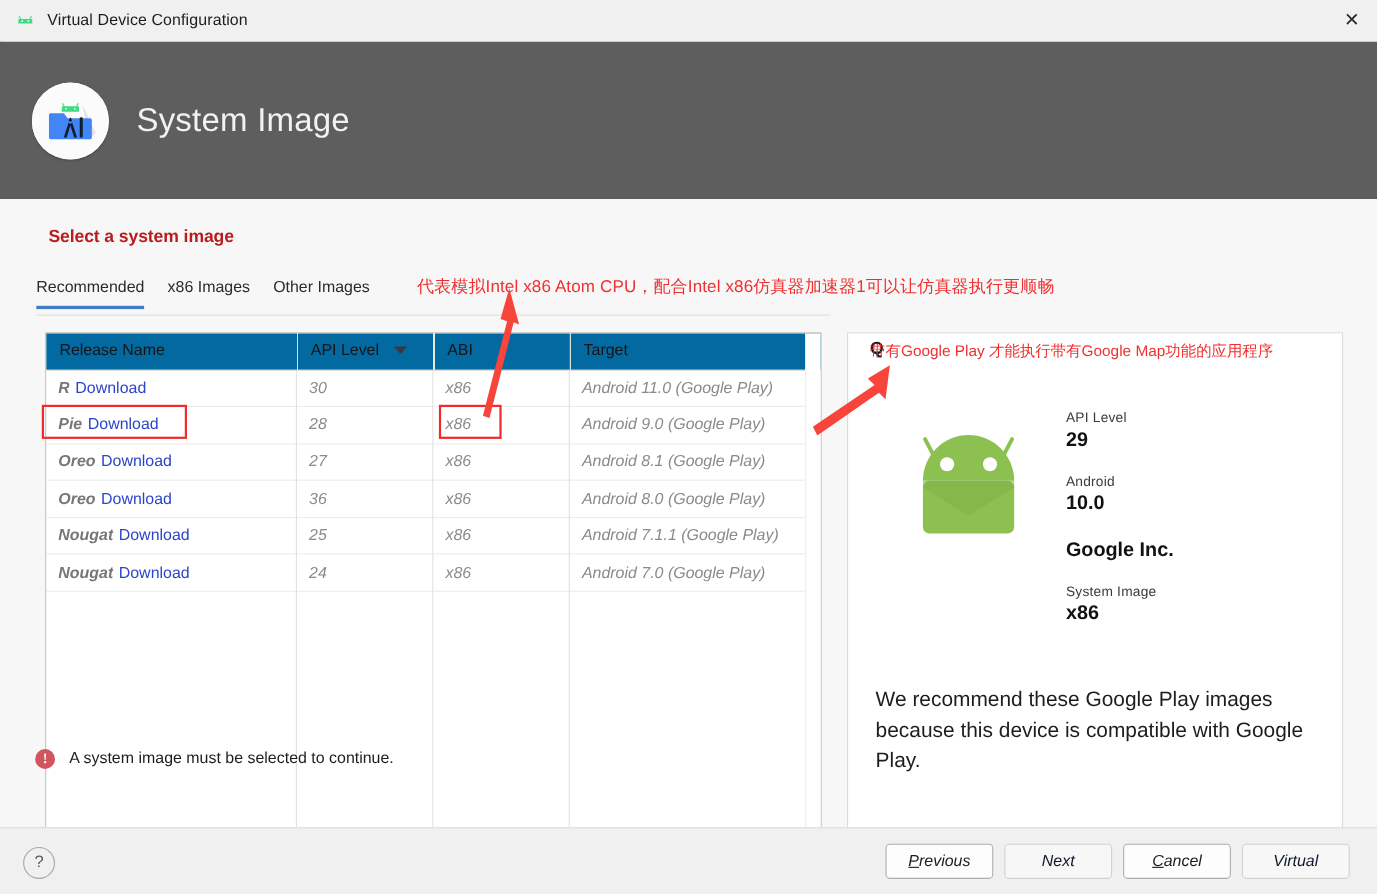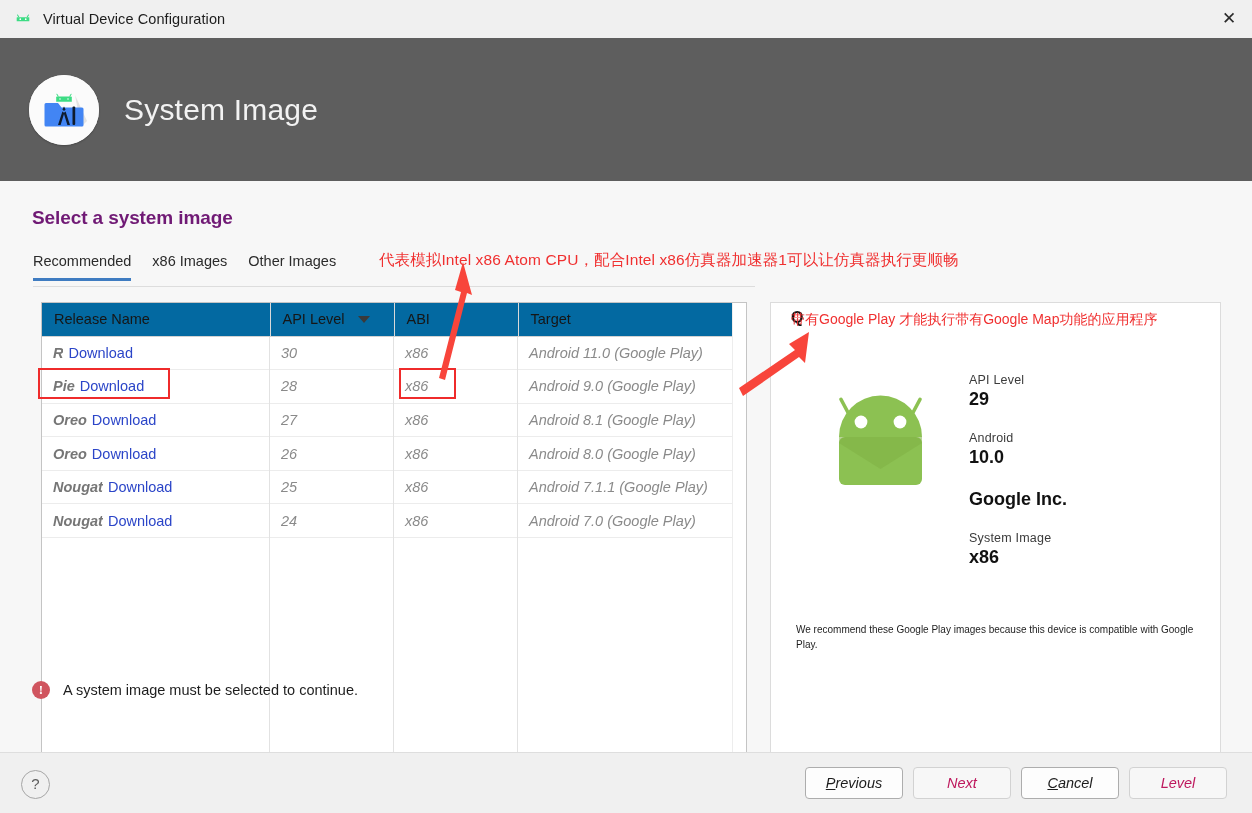--- a/index.html
+++ b/index.html
@@ -43,22 +43,22 @@
     background:linear-gradient(to bottom,#8d8d8d 0%,#4a72a8 12%,#5e5e5e 22%,#3b7a4b 46%,#5e5e5e 56%,#7a7a7a 70%,#5e5e5e 85%);
     opacity:.9;
   }
 
   
   .body{
     position:absolute;left:0;top:181px;width:1252px;height:571px;
     background:#f7f7f7;
   }
   .page-title{
-    position:absolute;left:32px;top:26px;
-    font-size:19px;font-weight:bold;color:#701a75;letter-spacing:-.1px;
+    position:absolute;left:44px;top:26px;
+    font-size:16px;font-weight:bold;color:#b91c1c;letter-spacing:-.1px;
   }
 
   
   .tabs{position:absolute;left:33px;top:72px;display:flex;align-items:flex-end;}
   .tab{
     font-size:14.5px;color:#2b2b2b;padding:0 0 9px 0;margin-right:21px;
     border-bottom:3px solid transparent;cursor:default;white-space:nowrap;text-align:right;
   }
   .tab.active{border-bottom-color:#3f7cc1;}
   .tabs-underline{
@@ -121,21 +121,21 @@
   }
   .droid{
     position:absolute;left:52px;top:80px;width:115px;height:125px;
   }
   .detail-fields{position:absolute;left:198px;top:70px;width:240px;}
   .fld-label{font-size:12.5px;color:#3b3b3b;letter-spacing:.2px;margin-bottom:2px;}
   .fld-value{font-size:18px;font-weight:bold;color:#111;margin-bottom:21px;}
   .fld-value.company{}
   .detail-note{
     position:absolute;left:25px;top:320px;width:405px;
-    font-size:10px;color:#1d1d1d;line-height:1.45;
+    font-size:19px;color:#1d1d1d;line-height:1.45;
   }
 
   
   .errrow{
     position:absolute;left:32px;top:500px;display:flex;align-items:center;
   }
   .err-icon{
     width:18px;height:18px;border-radius:50%;background:#d0555f;
     color:#fff;font-size:13px;font-weight:bold;line-height:18px;text-align:center;
     flex:none;margin-right:13px;font-family:"Liberation Serif",serif;
@@ -151,21 +151,21 @@
     position:absolute;left:21px;top:17px;width:27px;height:27px;border-radius:50%;
     border:1px solid #a6a6a6;background:#f0f0f0;color:#5c5c5c;
     font-size:15px;line-height:26px;text-align:center;cursor:default;
   }
   .btns{position:absolute;right:25px;top:14px;display:flex;gap:10px;font-style:italic;}
   .btn{
     min-width:98px;height:32px;line-height:30px;text-align:center;
     font-size:14.5px;border:1px solid #adadad;border-radius:4px;
     background:#fdfdfd;color:#1d1d1d;cursor:default;padding:0 12px;box-sizing:border-box;
   }
-  .btn.disabled{color:#be185d;border-color:#d2d2d2;background:#f7f7f7;}
+  .btn.disabled{color:#0f172a;border-color:#d2d2d2;background:#f7f7f7;}
   .btn u{text-decoration:underline;}
 
   
   .anno{position:absolute;color:#f03030;font-weight:500;pointer-events:none;}
   .anno-top{
     left:379px;top:250px;font-size:15.5px;white-space:nowrap;letter-spacing:.1px;
   }
   .anno-right{
     left:791px;top:309px;font-size:14px;width:452px;line-height:1.45;
   }
@@ -271,21 +271,21 @@
             <td>Android 9.0 (Google Play)</td>
           </tr>
           <tr>
             <td class="c-release"><span class="rel-name">Oreo</span><span class="dl-link">Download</span></td>
             <td>27</td>
             <td>x86</td>
             <td>Android 8.1 (Google Play)</td>
           </tr>
           <tr>
             <td class="c-release"><span class="rel-name">Oreo</span><span class="dl-link">Download</span></td>
-            <td>26</td>
+            <td>36</td>
             <td>x86</td>
             <td>Android 8.0 (Google Play)</td>
           </tr>
           <tr>
             <td class="c-release"><span class="rel-name">Nougat</span><span class="dl-link">Download</span></td>
             <td>25</td>
             <td>x86</td>
             <td>Android 7.1.1 (Google Play)</td>
           </tr>
           <tr>
@@ -337,21 +337,21 @@
       <div class="err-text">A system image must be selected to continue.</div>
     </div>
   </div>
 
   <div class="footer">
     <div class="help-btn">?</div>
     <div class="btns">
       <div class="btn"><u>P</u><span>revious</span></div>
       <div class="btn disabled">Next</div>
       <div class="btn"><u>C</u><span>ancel</span></div>
-      <div class="btn disabled">Level</div>
+      <div class="btn disabled">Virtual</div>
     </div>
   </div>
 
   <div class="anno anno-top">代表模拟Intel x86 Atom CPU，配合Intel x86仿真器加速器1可以让仿真器执行更顺畅</div>
   <div class="anno anno-right">带有Google Play 才能执行带有Google Map功能的应用程序</div>
 
   <div class="redbox redbox-row"></div>
   <div class="redbox redbox-abi"></div>
 
   <svg class="arrow" style="left:425px;top:262px;" width="80" height="120">

